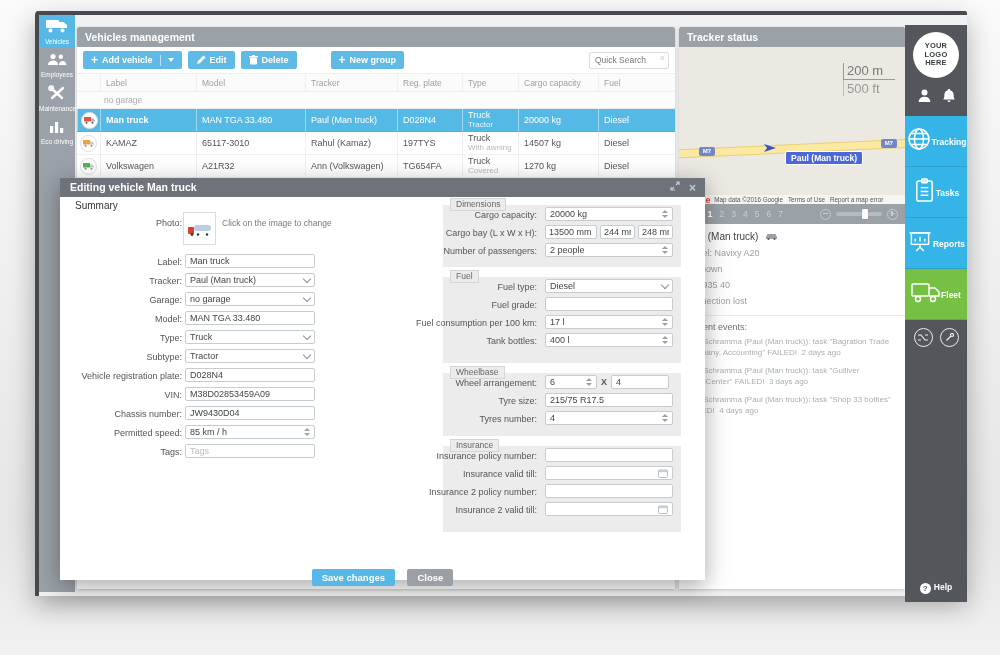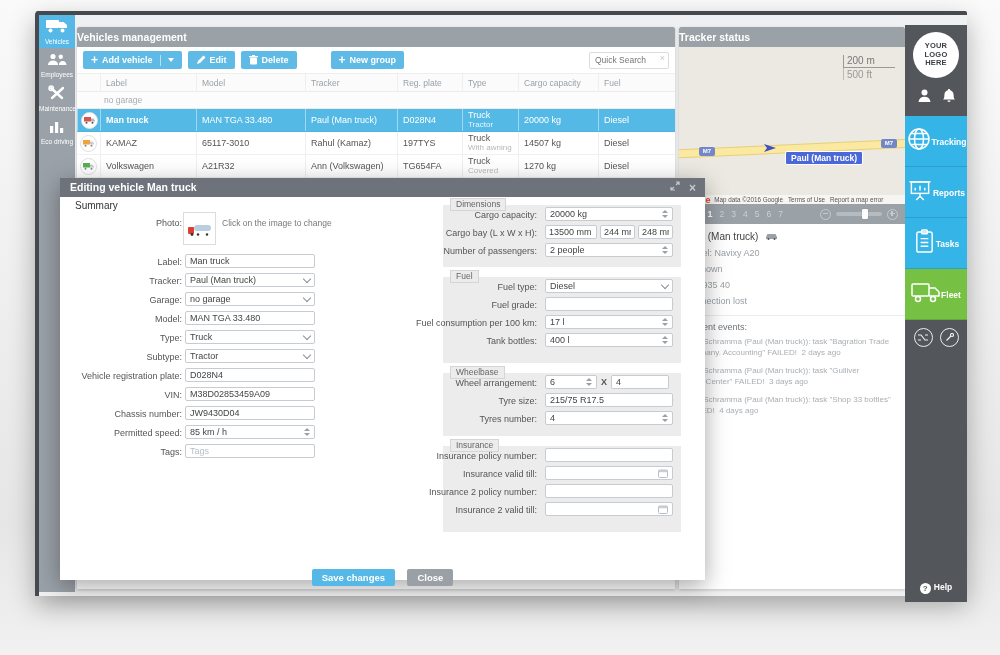--- a/index.html
+++ b/index.html
@@ -9,21 +9,21 @@
   .window{position:absolute;left:35px;top:11px;width:928px;height:581px;
           border-left:4px solid #46494d;border-top:4px solid #46494d;border-radius:4px 2px 0 0;
           background:#eef0f1;box-shadow:0 10px 26px rgba(0,0,0,.30)}
   
   .lsb{position:absolute;left:0;top:0;width:36px;height:577px;background:#9aa1a8}
   .lsb-item{width:36px;padding:4px 0 3px;text-align:center;cursor:pointer}
   .lsb-item .lbl{font-size:6.5px;color:#fff;line-height:7px;display:block;margin-top:1px}
   .lsb-item.active{background:#55b8e6}
   
   .phead{height:20px;background:#9aa1a7;color:#fff;font-size:10.5px;font-weight:bold;
-         line-height:20px;border-radius:2px 2px 0 0}
+         line-height:20px;padding-left:8px;border-radius:2px 2px 0 0}
   
   .vpanel{position:absolute;left:38px;top:12px;width:598px;height:562px;background:#fff;
           box-shadow:0 1px 3px rgba(0,0,0,.18)}
   .toolbar{height:26px;display:flex;align-items:center;padding:0 6px;border-bottom:1px solid #eee}
   .btn{background:#5fbae6;color:#fff;font-size:9px;font-weight:bold;height:18px;border-radius:2px;
        display:inline-flex;align-items:center;padding:0 8px;margin-right:6px;cursor:pointer}
   .btn .plus{font-size:12px;font-weight:bold;margin-right:4px;line-height:10px}
   .btn .bico{margin-right:4px;display:inline-flex}
   .btn-split{border-left:1px solid rgba(255,255,255,.55);margin-left:7px;padding-left:7px;height:11px;display:flex;align-items:center}
   .caret{width:0;height:0;border:3.5px solid transparent;border-top:4px solid #fff;margin-top:3px}
@@ -51,21 +51,21 @@
   
   .tpanel{position:absolute;left:640px;top:12px;width:226px;height:562px;background:#fff;
           box-shadow:0 1px 3px rgba(0,0,0,.18);overflow:hidden}
   .map{position:absolute;left:0;top:20px;width:226px;height:148px;background:#ebe9e1;overflow:hidden}
   .road{position:absolute;left:-12px;top:97px;width:260px;height:7px;background:#fbe9a1;
         border-top:1px solid #e4d07f;border-bottom:1px solid #e4d07f;transform:rotate(-2.6deg)}
   .mbadge{position:absolute;width:16px;height:9px;background:#7386c8;border-radius:2px;color:#fff;
           font-size:6px;font-weight:bold;text-align:center;line-height:9px}
   .mlabel{position:absolute;left:106px;top:104px;background:#4b68d8;border:1px solid #fff;border-radius:2px;
           color:#fff;font-size:8.5px;font-weight:bold;padding:1px 5px;white-space:nowrap}
-  .scale{position:absolute;right:10px;top:8px;width:52px;font-size:10px;color:#777}
+  .scale{position:absolute;right:10px;top:16px;width:52px;font-size:13px;color:#777}
   .scale .sm{border-left:1px solid #999;border-bottom:1px solid #999;padding:0 0 1px 3px}
   .scale .sf{border-left:1px solid #bbb;padding:1px 0 0 3px;color:#999}
   .attr{position:absolute;left:0;top:168px;width:226px;height:9px;background:#f6f5f2;
         display:flex;align-items:center;font-size:6.3px;color:#555}
   .gletters{font-size:9px;font-weight:bold;margin:0 4px 0 2px;letter-spacing:-.3px}
   .attr span.sep{margin-left:5px}
   .mapbar{position:absolute;left:0;top:177px;width:226px;height:20px;background:#9aa1a7;
           display:flex;align-items:center;color:#fff}
   .mapbar .m1{font-size:9px;font-weight:bold;margin-left:8px}
   .mtab{font-size:8.5px;color:#ccd1d5;margin-left:7px;cursor:pointer}
@@ -381,35 +381,35 @@
     </div>
     <div class="rsb-item">
       <span><svg width="26" height="26" viewBox="0 0 26 26" fill="none" stroke="#fff" stroke-width="1.5">
               <circle cx="13" cy="13" r="10"></circle>
               <ellipse cx="13" cy="13" rx="4.5" ry="10"></ellipse>
               <path d="M3 13h20M5 7.5h16M5 18.5h16"></path>
             </svg></span>
       <span class="lbl">Tracking</span>
     </div>
     <div class="rsb-item">
+      <span><svg width="23" height="25" viewBox="0 0 24 26" fill="none" stroke="#fff" stroke-width="1.5">
+              <rect x="4" y="3" width="16" height="21" rx="2"></rect>
+              <rect x="9" y="1" width="6" height="4" rx="1"></rect>
+              <path d="M8 10h8M8 14h8M8 18h8"></path>
+            </svg></span>
+      <span class="lbl">Tasks</span>
+    </div>
+    <div class="rsb-item">
       <span><svg width="26" height="23" viewBox="0 0 26 24" fill="none" stroke="#fff" stroke-width="1.5">
               <path d="M2 3h22"></path>
               <rect x="4" y="3" width="18" height="12"></rect>
               <path d="M8 12V9M13 12V7M18 12V9"></path>
               <path d="M13 15v3M9 22l4-4 4 4"></path>
             </svg></span>
       <span class="lbl">Reports</span>
-    </div>
-    <div class="rsb-item">
-      <span><svg width="23" height="25" viewBox="0 0 24 26" fill="none" stroke="#fff" stroke-width="1.5">
-              <rect x="4" y="3" width="16" height="21" rx="2"></rect>
-              <rect x="9" y="1" width="6" height="4" rx="1"></rect>
-              <path d="M8 10h8M8 14h8M8 18h8"></path>
-            </svg></span>
-      <span class="lbl">Tasks</span>
     </div>
     <div class="rsb-item green">
       <span><svg width="30" height="22" viewBox="0 0 30 22" fill="none" stroke="#fff" stroke-width="1.5">
               <rect x="1" y="3" width="17" height="12" rx="1"></rect>
               <path d="M18 7h6l4 4v4H18"></path>
               <circle cx="7" cy="18" r="2.5"></circle>
               <circle cx="22" cy="18" r="2.5"></circle>
             </svg></span>
       <span class="lbl">Fleet</span>
     </div>

